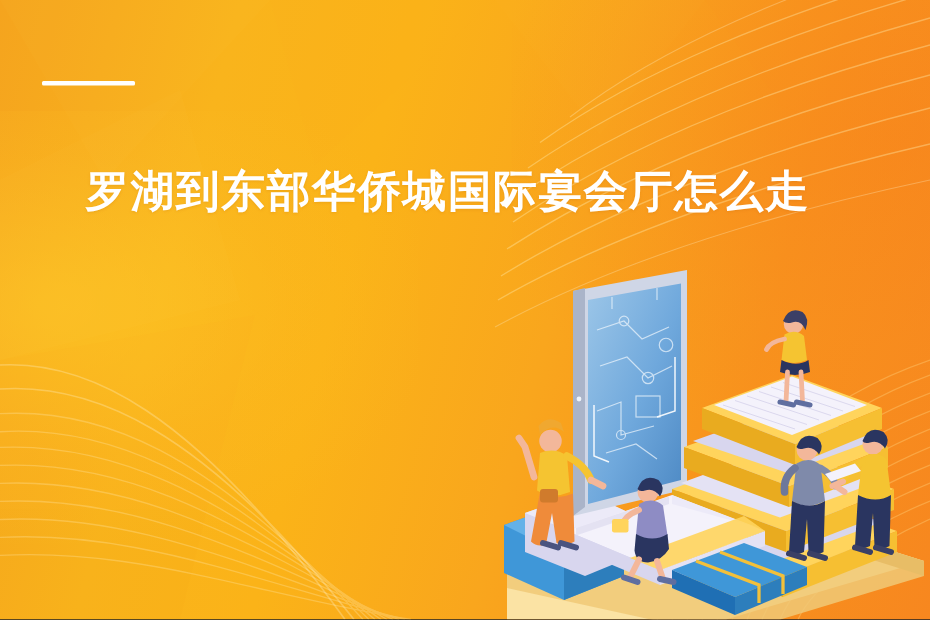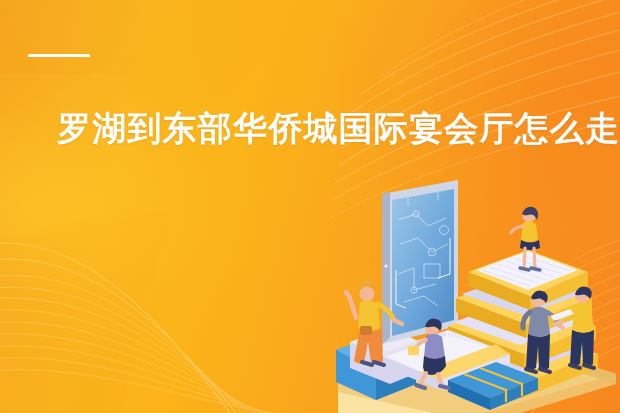--- a/index.html
+++ b/index.html
@@ -68,21 +68,21 @@
     background: #ffffff;
     border-radius: 1px;
   }
 
   
   .headline {
     position: absolute;
     left: 57px;
     top: 108px;
     width: 520px;
-    font-size: 34px;
+    font-size: 29px;
     line-height: 40px;
     font-weight: 700;
     color: #ffffff;
     letter-spacing: 1.2px;
     white-space: nowrap;
     text-shadow: 0 1px 2px rgba(180,90,0,0.18);
   }
 
   
   .illustration {

